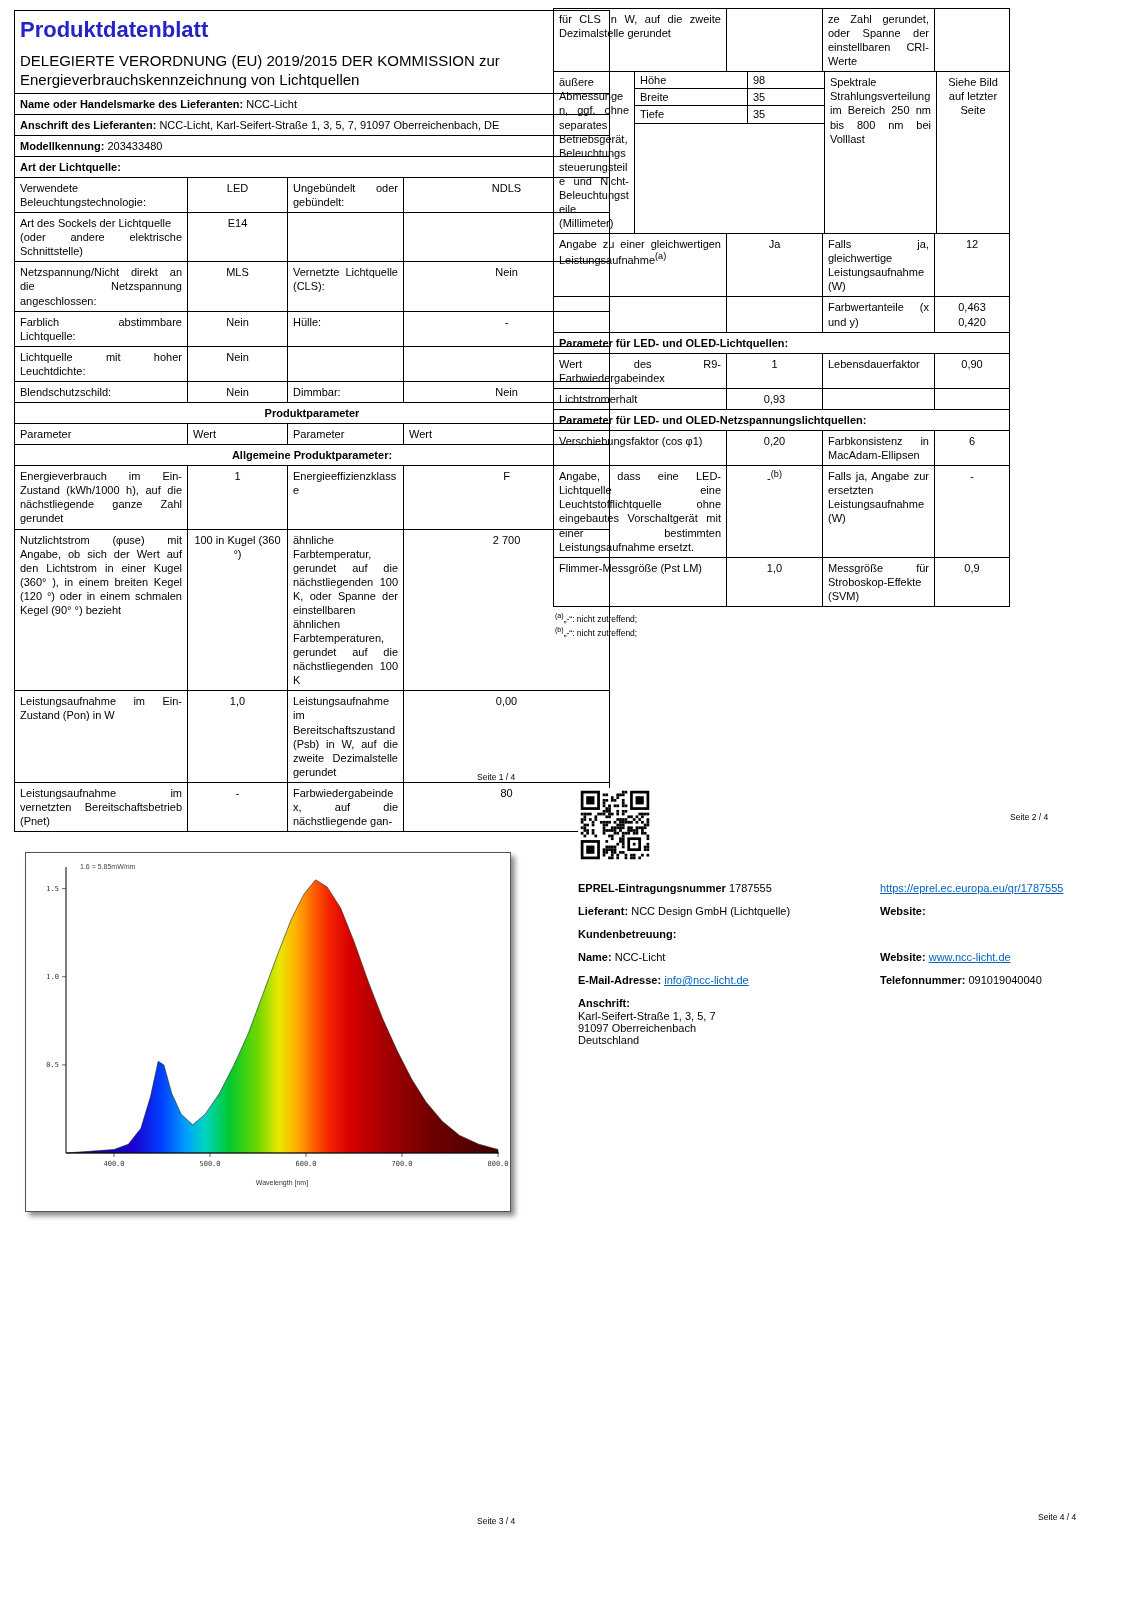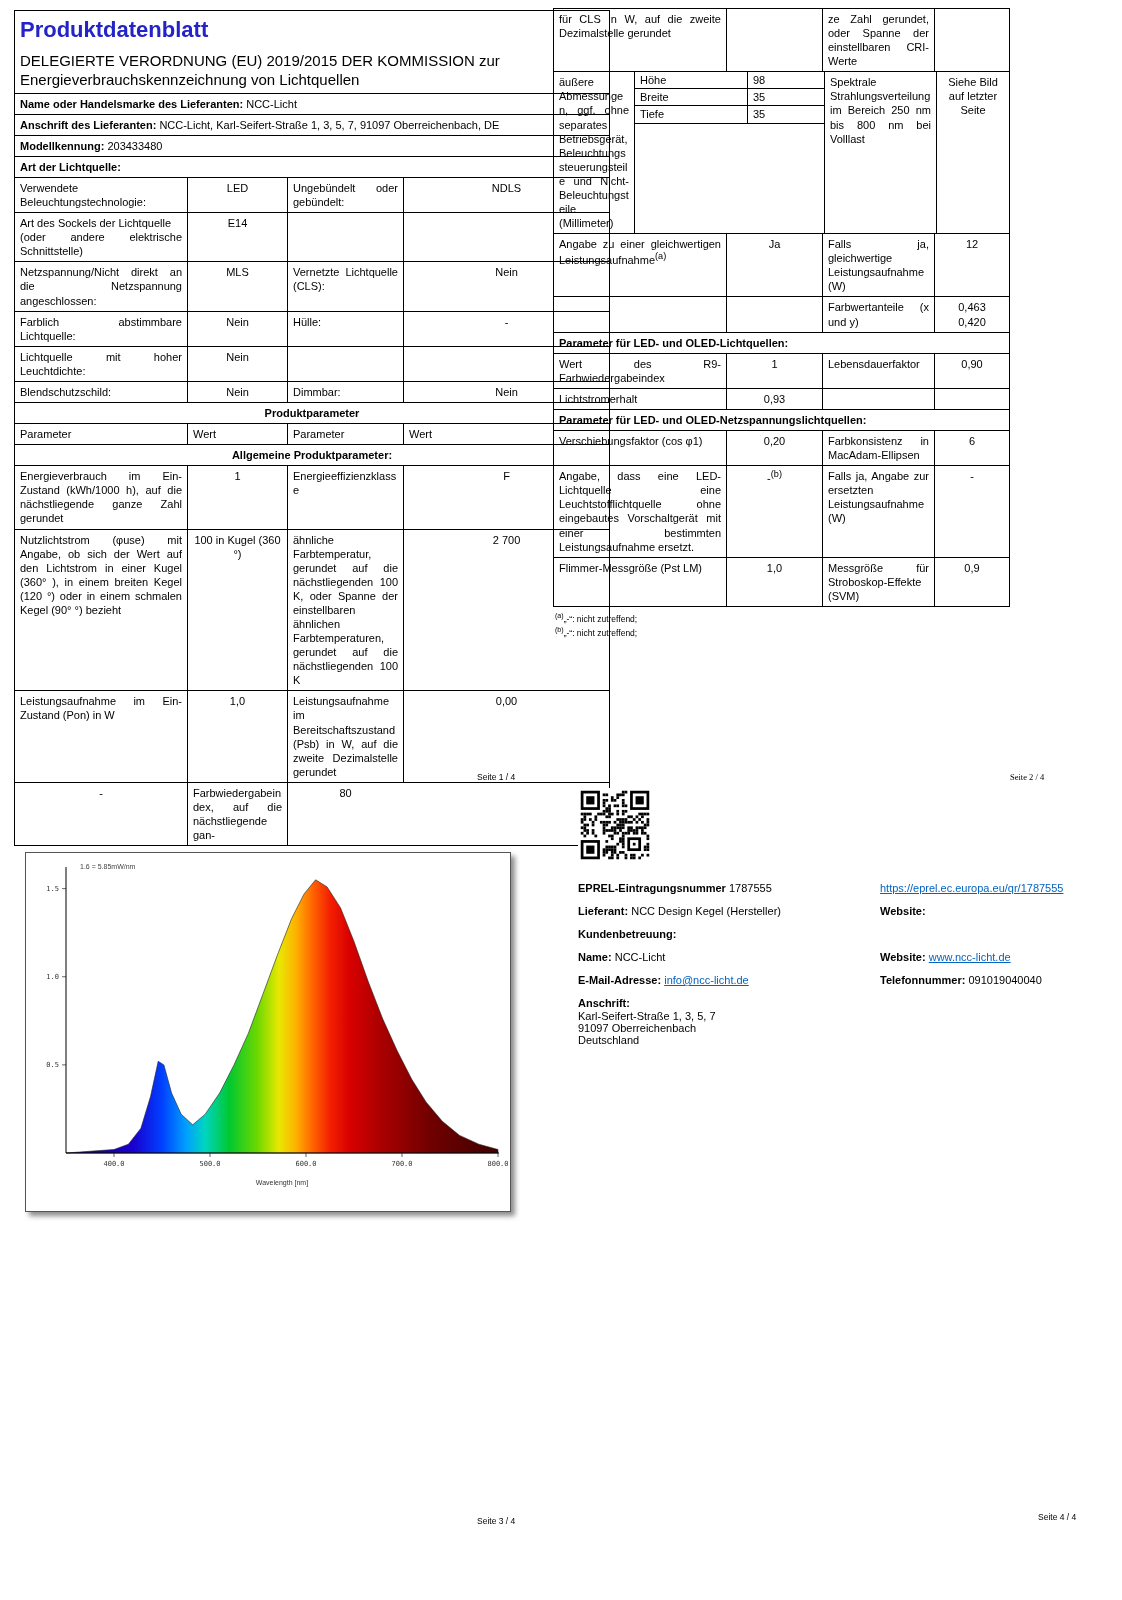--- a/index.html
+++ b/index.html
@@ -129,20 +129,21 @@
       <div class="lc">ähnliche Farbtemperatur, gerundet auf die nächstliegenden 100 K, oder Spanne der einstellbaren ähnlichen Farbtemperaturen, gerundet auf die nächstliegenden 100 K</div>
       <div class="vc">2 700</div>
     </div>
     <div class="row4">
       <div class="lc">Leistungsaufnahme im Ein-Zustand (Pon) in W</div>
       <div class="vc">1,0</div>
       <div class="lc">Leistungsaufnahme im Bereitschaftszustand (Psb) in W, auf die zweite Dezimalstelle gerundet</div>
       <div class="vc">0,00</div>
     </div>
     <div class="row4">
+      <div class="lc">Leistungsaufnahme im vernetzten Bereitschaftsbetrieb (Pnet)</div>
       <div class="vc">-</div>
       <div class="lc">Farbwiedergabeindex, auf die nächstliegende gan-</div>
       <div class="vc">80</div>
     </div>
   </div>
 </section>
 
 <section class="page" id="page2">
   <div class="tbl">
     <div class="row4">
@@ -479,21 +480,21 @@
     <div>
       <span class="b">EPREL-Eintragungsnummer</span>
       <span>1787555</span>
     </div>
     <div><a class="link">https://eprel.ec.europa.eu/qr/1787555</a></div>
   </div>
 
   <div class="p4row">
     <div>
       <span class="b">Lieferant:</span>
-      <span>NCC Design Kegel (Hersteller)</span>
+      <span>NCC Design GmbH (Lichtquelle)</span>
     </div>
     <div><span class="b">Website:</span></div>
   </div>
 
   <div class="p4row">
     <div><span class="b">Kundenbetreuung:</span></div>
     <div></div>
   </div>
 
   <div class="p4row">
@@ -523,15 +524,15 @@
       <div class="b">Anschrift:</div>
       <div class="addr">Karl-Seifert-Straße 1, 3, 5, 7
 91097 Oberreichenbach
 Deutschland</div>
     </div>
     <div></div>
   </div>
 </section>
 
 <div class="pfoot" style="left:477px; top:772px;">Seite 1 / 4</div>
-<div class="pfoot" style="left:1010px; top:772px;font-family:Liberation Serif, serif;">Seite 2 / 4</div>
+<div class="pfoot" style="left:1010px; top:812px;">Seite 2 / 4</div>
 <div class="pfoot" style="left:477px; top:1516px;">Seite 3 / 4</div>
 <div class="pfoot" style="left:1038px; top:1512px;">Seite 4 / 4</div>
 
 </body></html>

